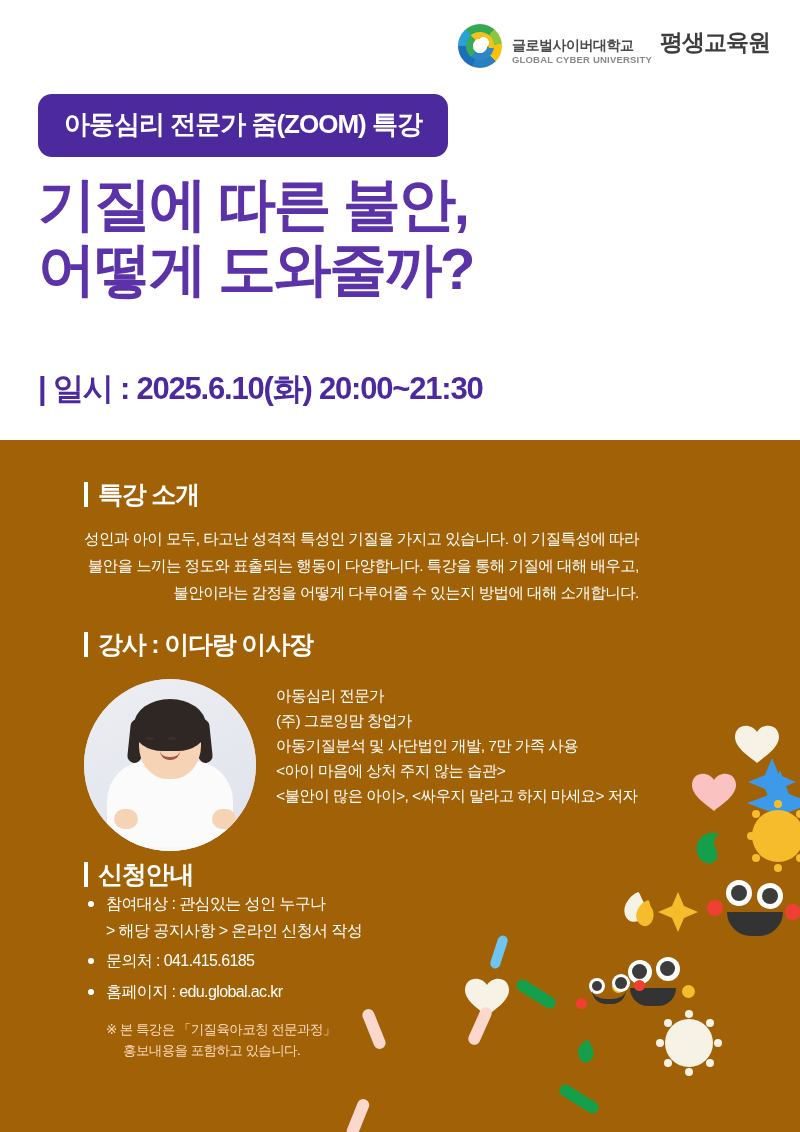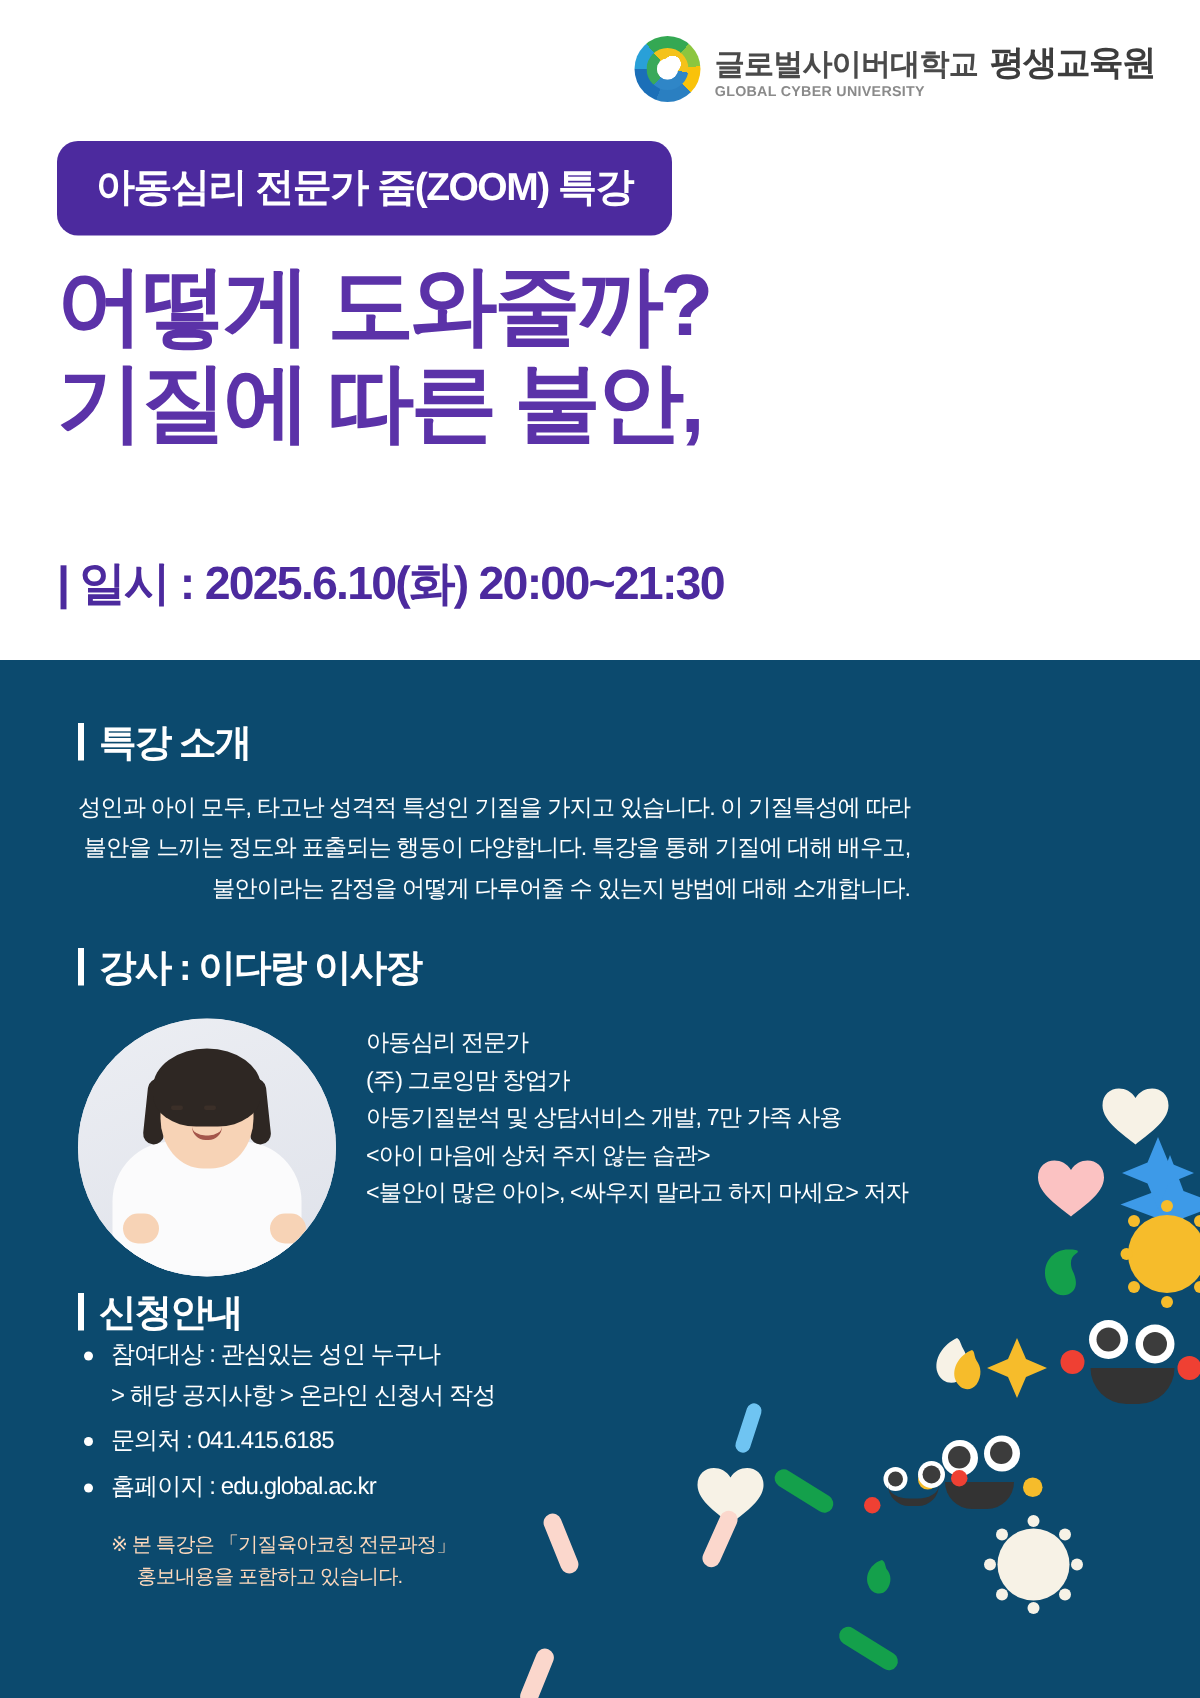--- a/index.html
+++ b/index.html
@@ -36,21 +36,21 @@
     background: radial-gradient(circle at 62% 38%, #ffffff 0 22%, rgba(255,255,255,0) 23%),
                 conic-gradient(from 20deg, #f4c21a 0deg 80deg, #2f86c7 80deg 200deg, #39a95a 200deg 300deg, #f4c21a 300deg 360deg);
   }
   .logo-mark::after {
     content: ""; position: absolute; left: 15px; top: 15px;
     width: 14px; height: 14px; border-radius: 50%;
     background: #ffffff;
     box-shadow: inset 0 0 0 3px rgba(255,255,255,0.9);
   }
   .brand-texts { display: flex; align-items: baseline; gap: 8px; }
-  .brand-kr { font-size: 20px; font-weight: 700; color: #4a4a4a; letter-spacing: -0.5px; line-height: 1.05; }
+  .brand-kr { font-size: 14px; font-weight: 700; color: #4a4a4a; letter-spacing: -0.5px; line-height: 1.05; }
   .brand-en { font-size: 9.5px; font-weight: 700; color: #8a8a8a; letter-spacing: 0.2px; display: block; margin-top: 2px; }
   .brand-sub { font-size: 23px; font-weight: 800; color: #3d3d3d; letter-spacing: -1px; }
 
   .badge {
     position: absolute; left: 38px; top: 94px;
     background: #4c2a9e; color: #ffffff;
     border-radius: 14px;
     padding: 13px 26px 15px 26px;
     font-size: 26px; font-weight: 800; letter-spacing: -1px;
     white-space: nowrap;
@@ -67,21 +67,21 @@
   .datetime {
     position: absolute; left: 38px; top: 368px;
     color: #4c2a9e; font-size: 31px; font-weight: 800;
     letter-spacing: -1.2px; white-space: nowrap;
   }
 
   
   .orange-section {
     position: absolute; left: 0; top: 440px;
     width: 800px; height: 692px;
-    background: #0c4a6e; overflow: hidden;
+    background: #a16207; overflow: hidden; padding-left: 32px;
   }
 
   .deco { position: absolute; pointer-events: none; }
 
   .sec-title {
     position: relative; color: #ffffff;
     font-size: 25px; font-weight: 800; letter-spacing: -1.2px;
     padding-left: 14px;
   }
   .sec-title::before {
@@ -171,22 +171,22 @@
           <div class="brand-kr">글로벌사이버대학교</div>
           <div class="brand-en">GLOBAL CYBER UNIVERSITY</div>
         </div>
         <div class="brand-sub">평생교육원</div>
       </div>
     </div>
 
     <div class="badge">아동심리 전문가 줌(ZOOM) 특강</div>
 
     <div class="headline">
+      <span>기질에 따른 불안,</span>
       <span>어떻게 도와줄까?</span>
-      <span>기질에 따른 불안,</span>
     </div>
 
     <div class="datetime">| 일시 : 2025.6.10(화) 20:00~21:30</div>
   </div>
 
   <div class="orange-section">
 
     <svg class="deco" style="left:0;top:0;width:800px;height:692px;" viewBox="0 0 800 692">
 
       <path d="M757 292 c-6-10-22-8-22 5 0 11 15 20 22 26 7-6 22-15 22-26 0-13-16-15-22-5z" fill="#f7f2e6"></path>
@@ -314,21 +314,21 @@
             <div class="p-hair"></div>
             <div class="p-eye l"></div>
             <div class="p-eye r"></div>
             <div class="p-smile"></div>
             <div class="p-hand l"></div>
             <div class="p-hand r"></div>
           </div>
           <div class="bio">
             <span>아동심리 전문가</span>
             <span>(주) 그로잉맘 창업가</span>
-            <span>아동기질분석 및 상담서비스 개발, 7만 가족 사용</span>
+            <span>아동기질분석 및 사단법인 개발, 7만 가족 사용</span>
             <span>&lt;아이 마음에 상처 주지 않는 습관&gt;</span>
             <span>&lt;불안이 많은 아이&gt;, &lt;싸우지 말라고 하지 마세요&gt; 저자</span>
           </div>
         </div>
       </div>
 
       <div class="apply-block">
         <div class="sec-title">신청안내</div>
         <ul class="apply-list">
           <li>참여대상 : 관심있는 성인 누구나</li>

